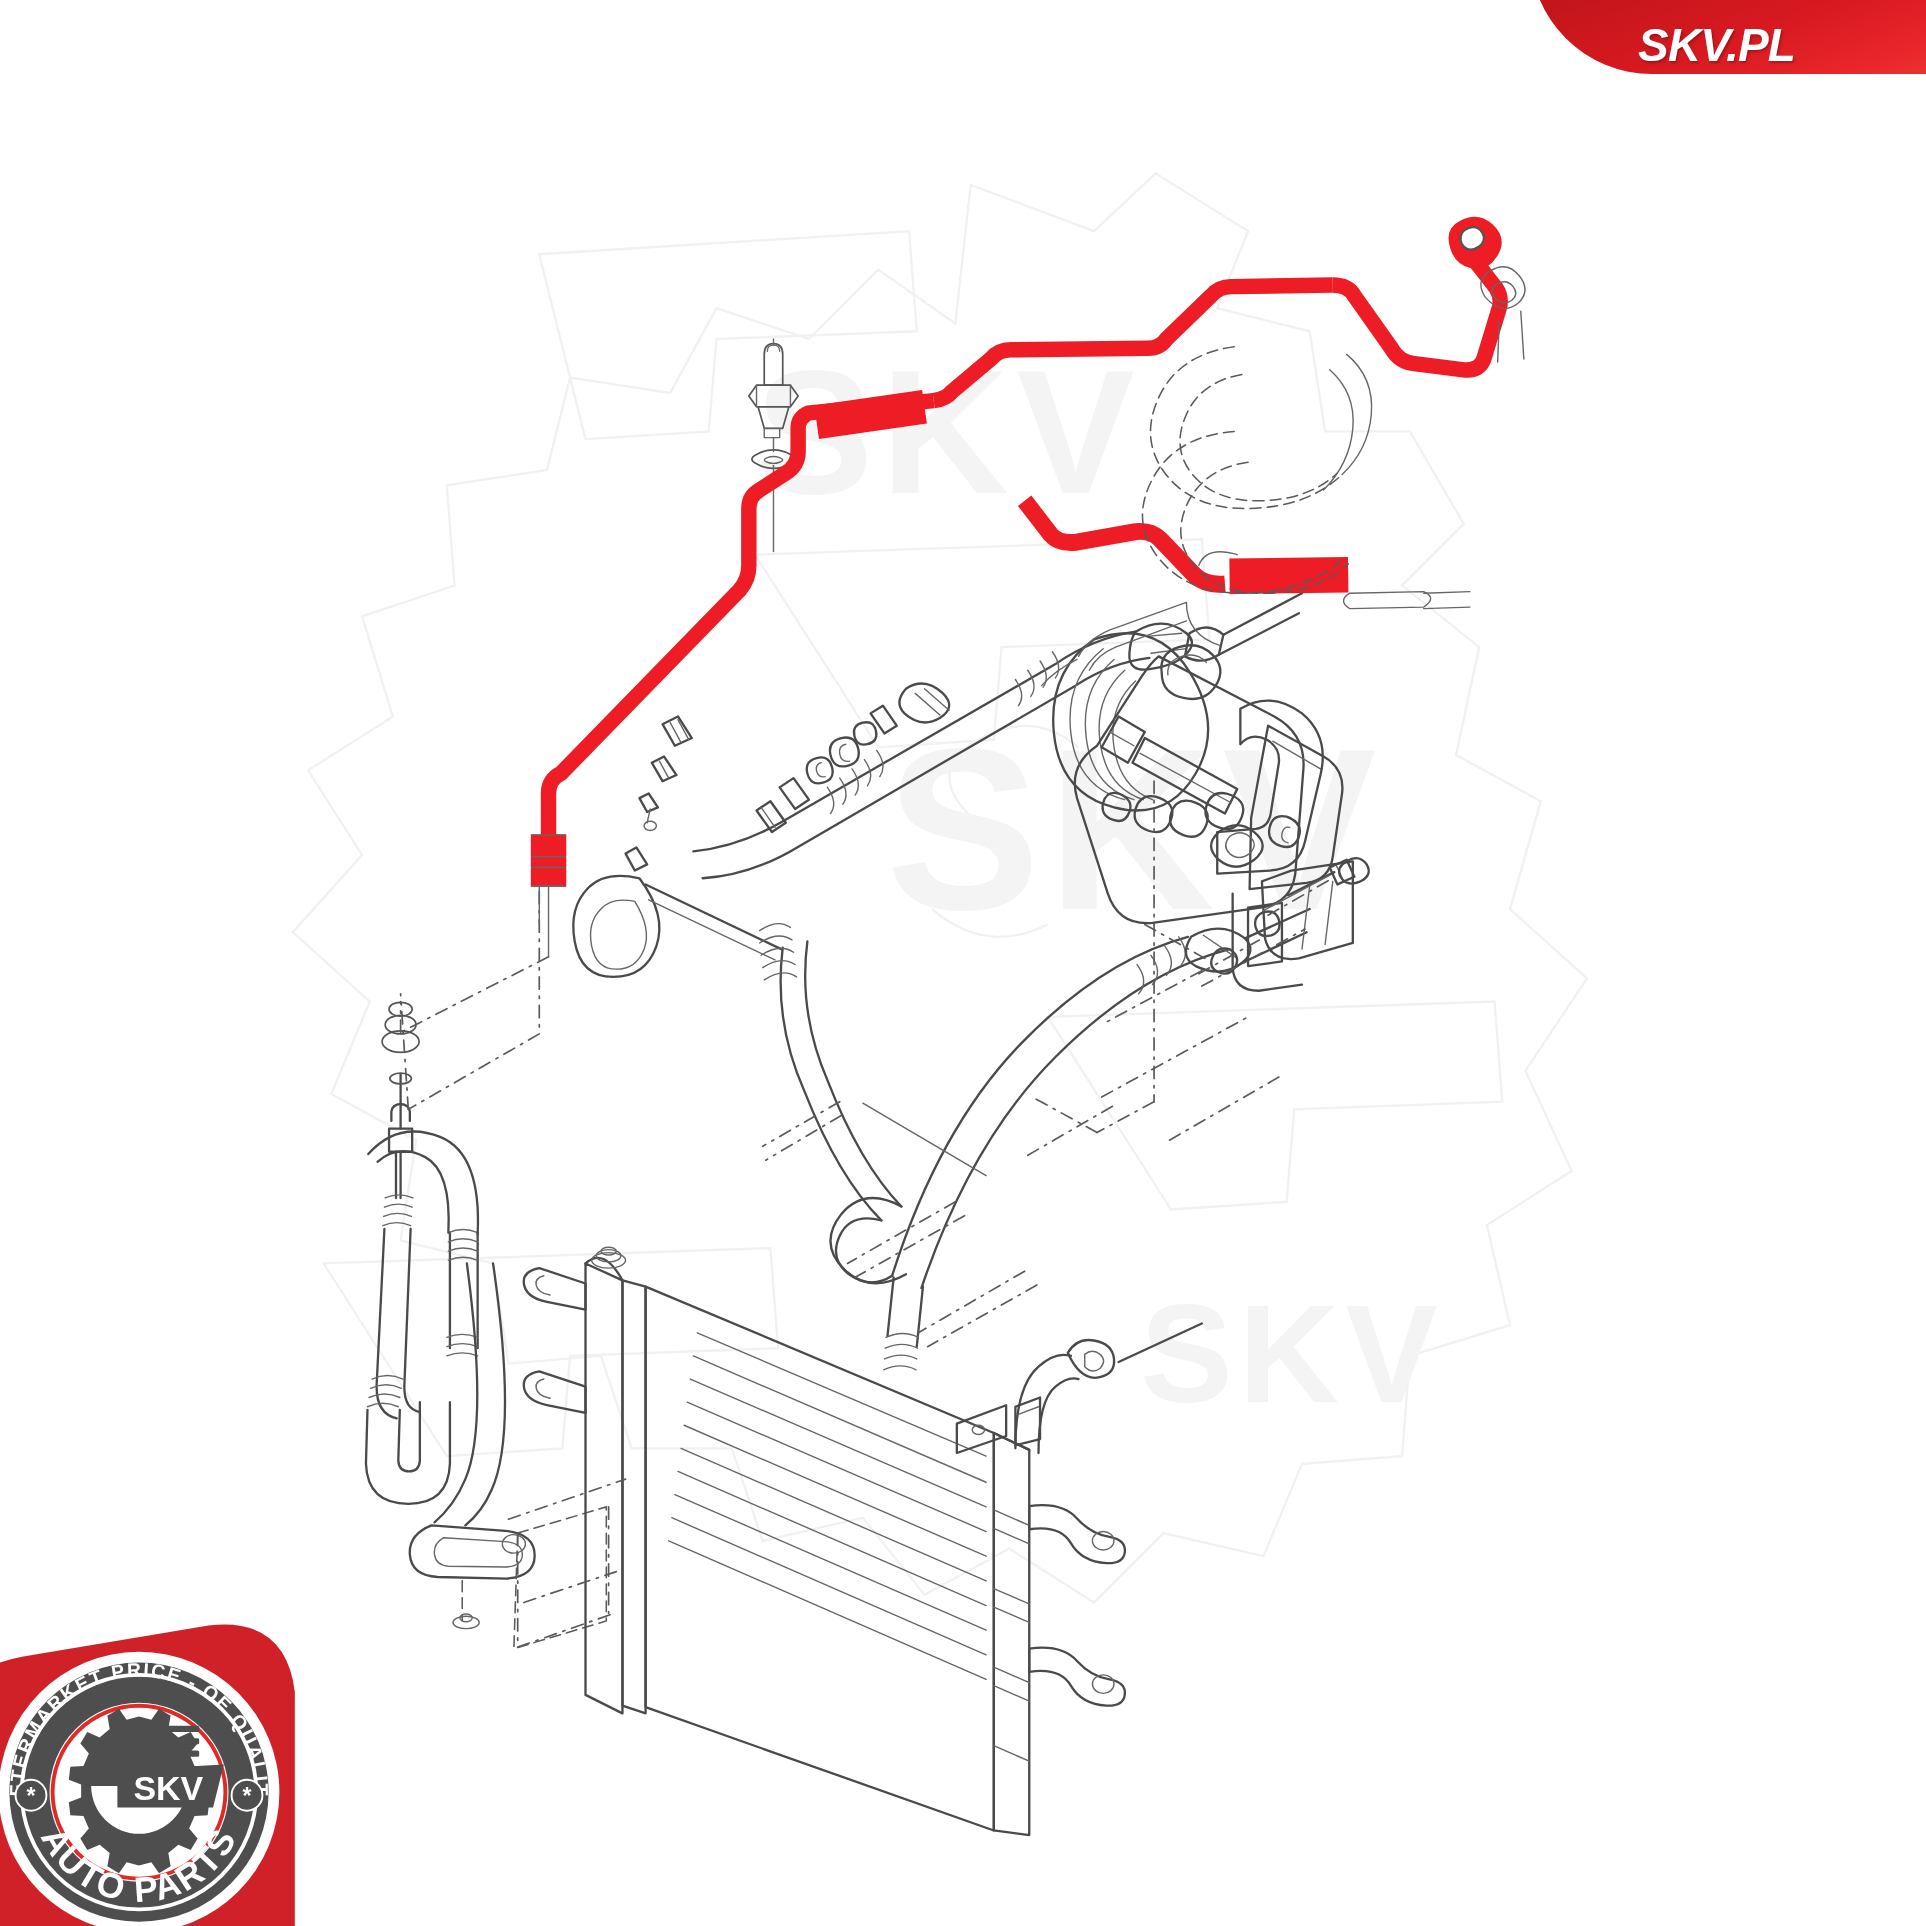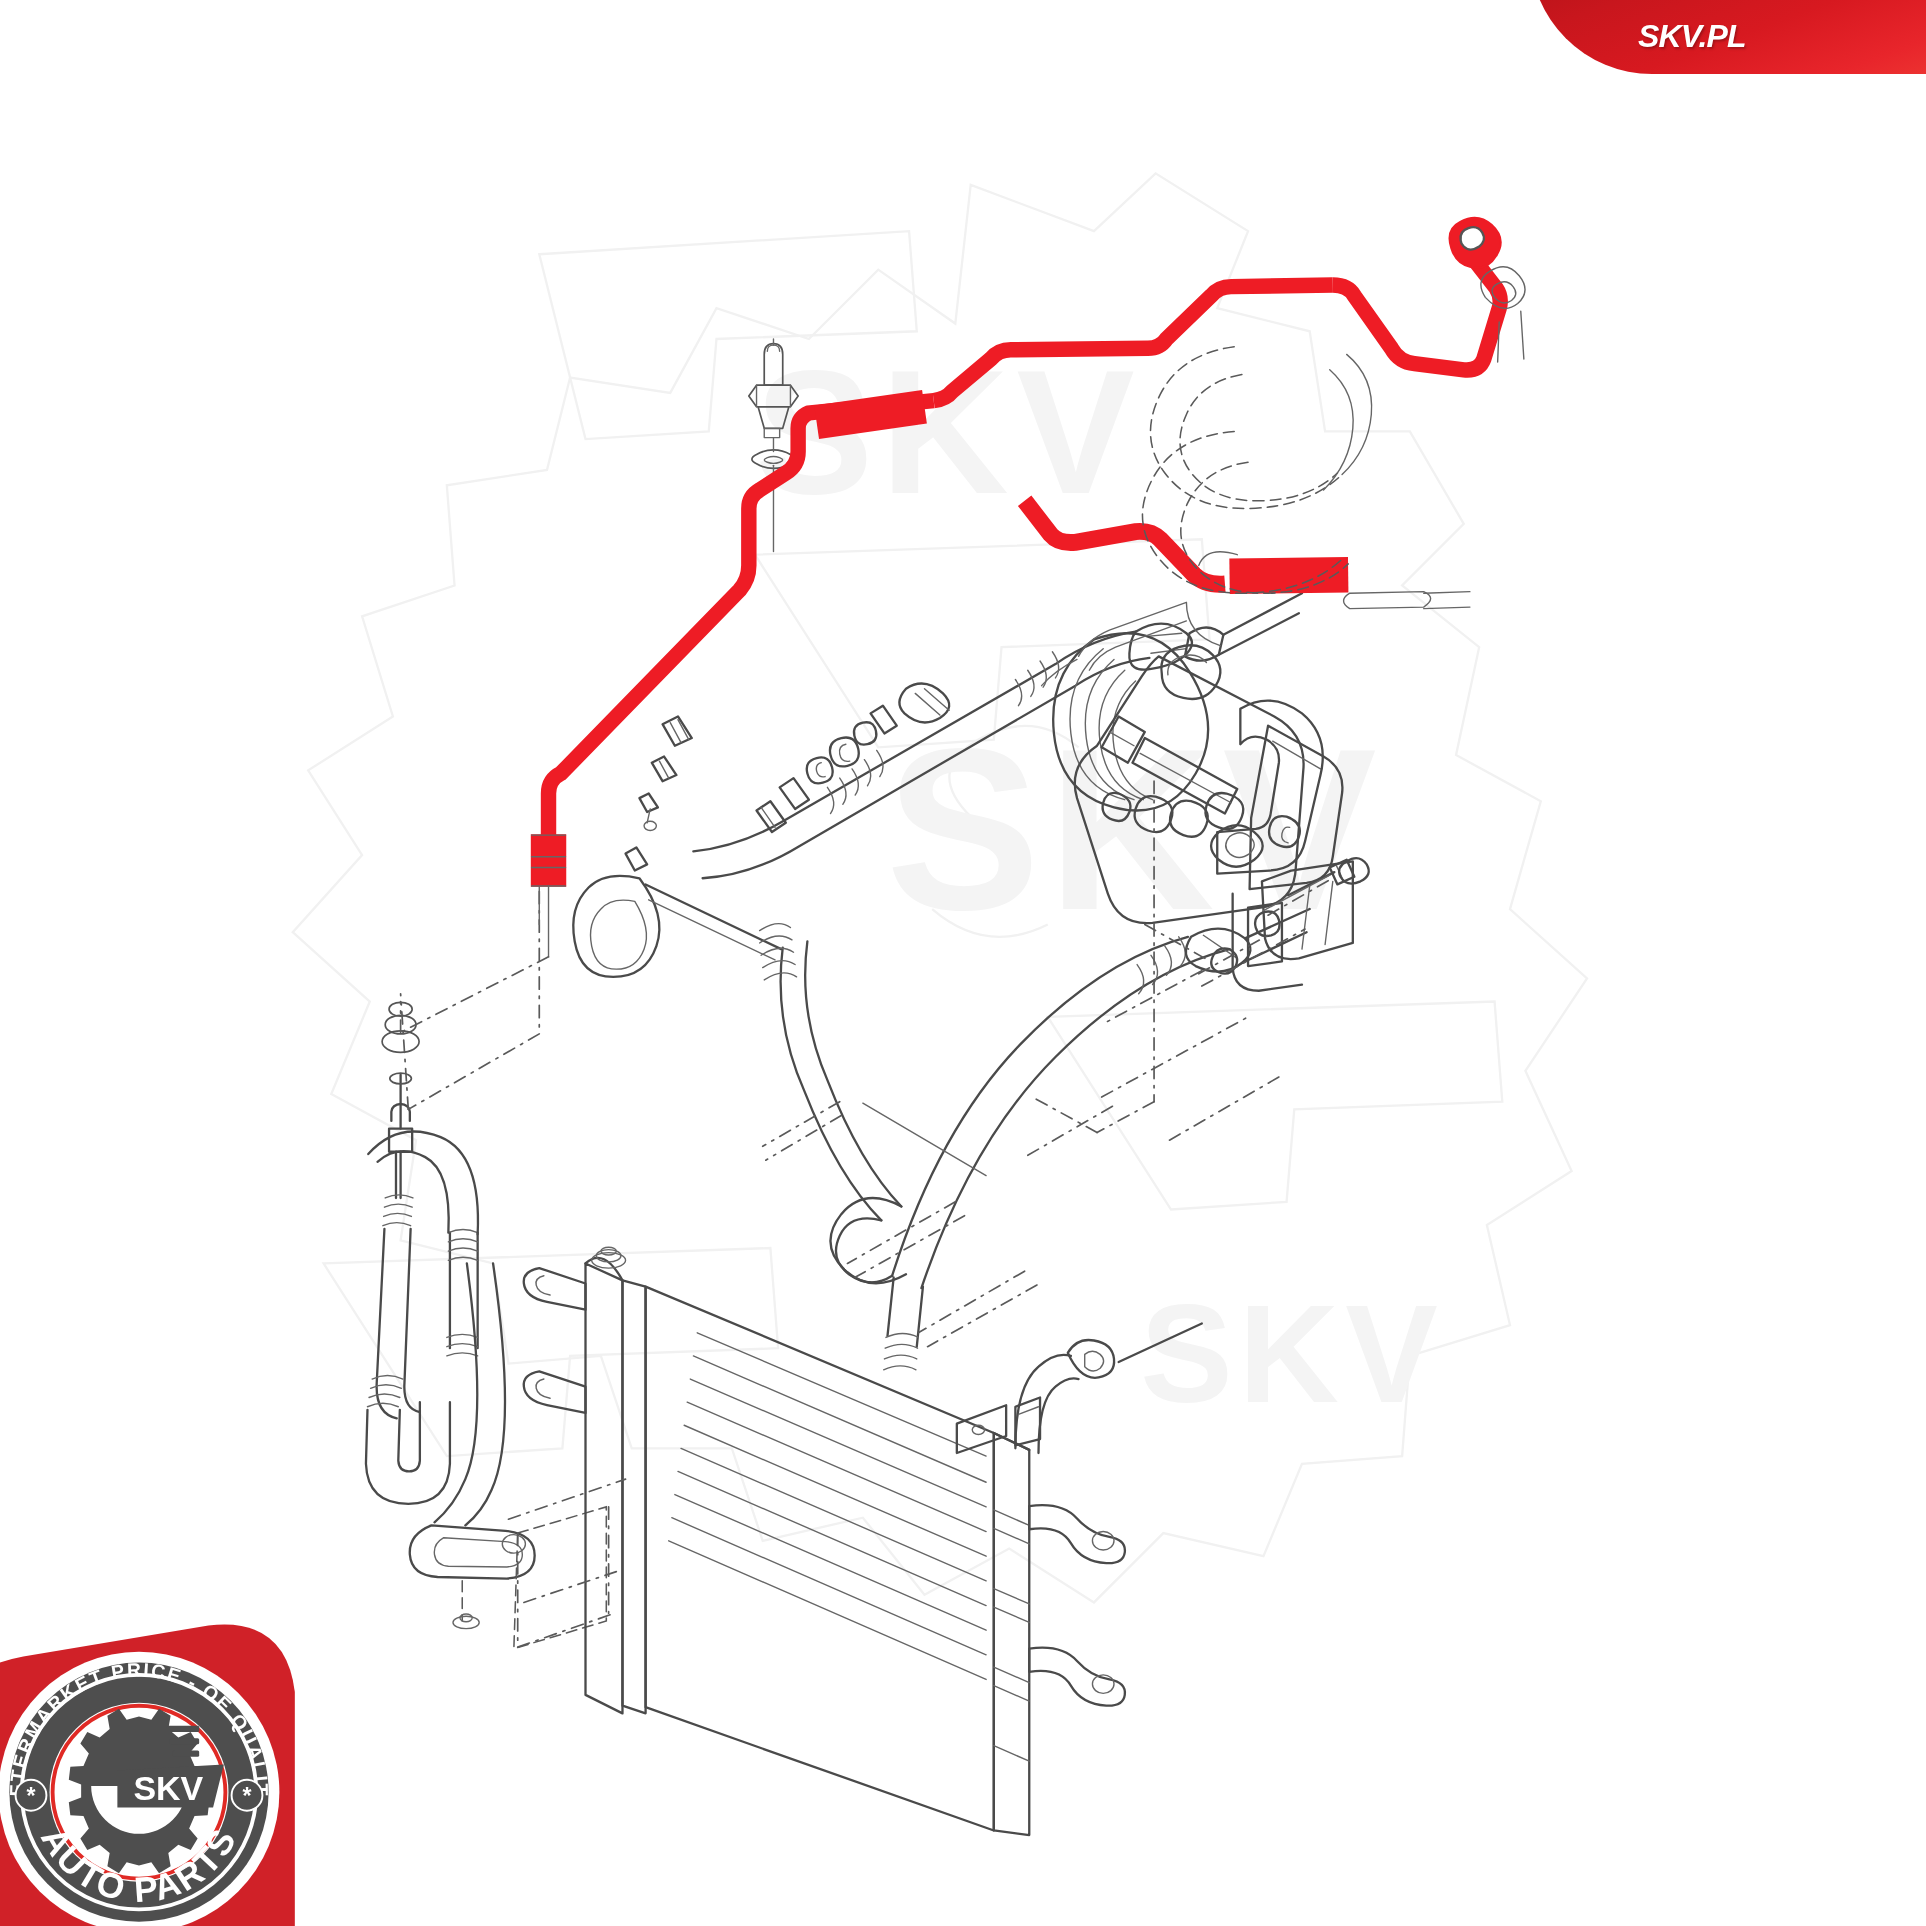--- a/index.html
+++ b/index.html
@@ -18,21 +18,21 @@
     width:462px; height:122px;
     border-radius:0 0 0 231px;
     background:linear-gradient(160deg,#b31217 0%,#c8161d 28%,#d71920 55%,#e8252b 80%,#ef3a34 100%);
     overflow:hidden;
     z-index:40;
   }
   #brand-banner .brand-text{
     position:absolute;
     left:108px; top:66px;
     color:#ffffff;
-    font-size:32px;
+    font-size:46px;
     font-weight:bold;
     font-style:italic;
     letter-spacing:-0.8px;
     text-shadow:1.5px 1.5px 2.3px rgba(0,0,0,.25);
     white-space:nowrap;
     font-family:"Liberation Sans", sans-serif;
   }
   
   #seal-badge{
     position:absolute;

